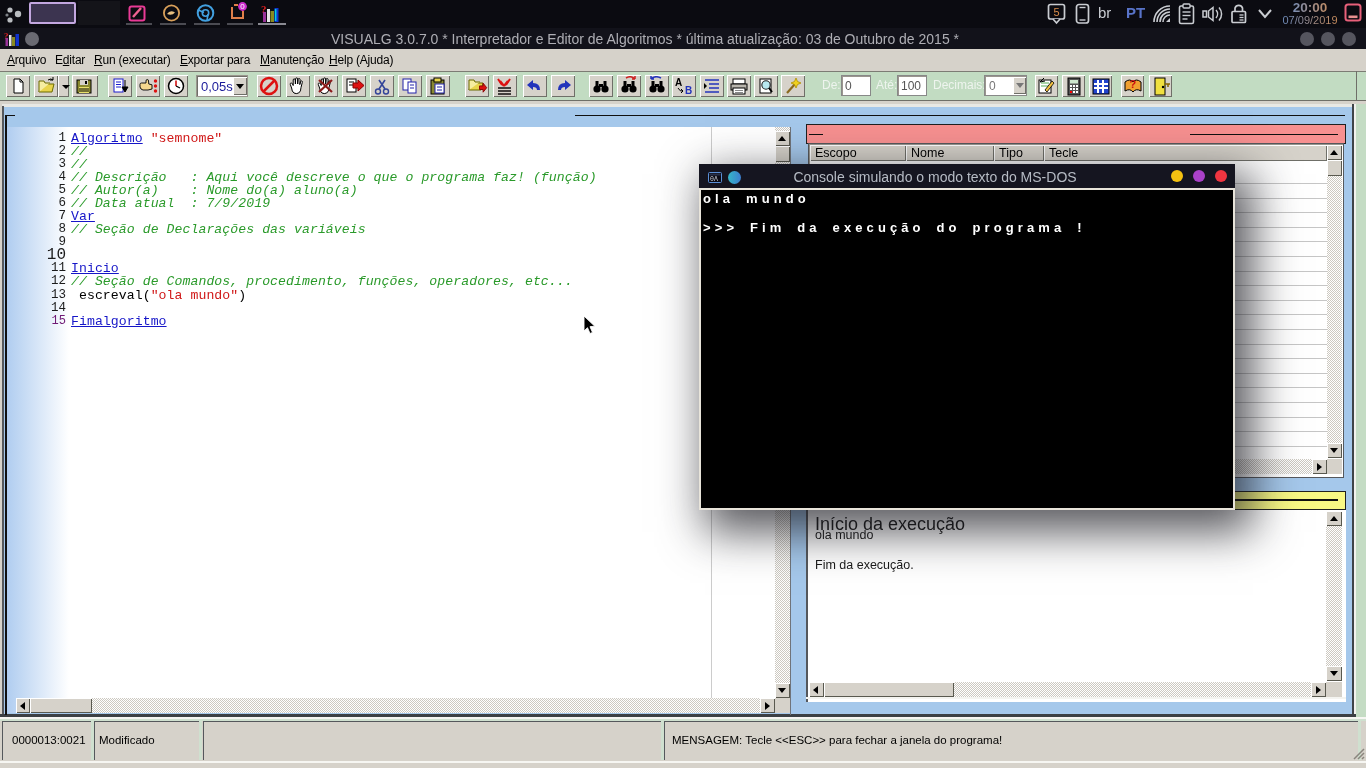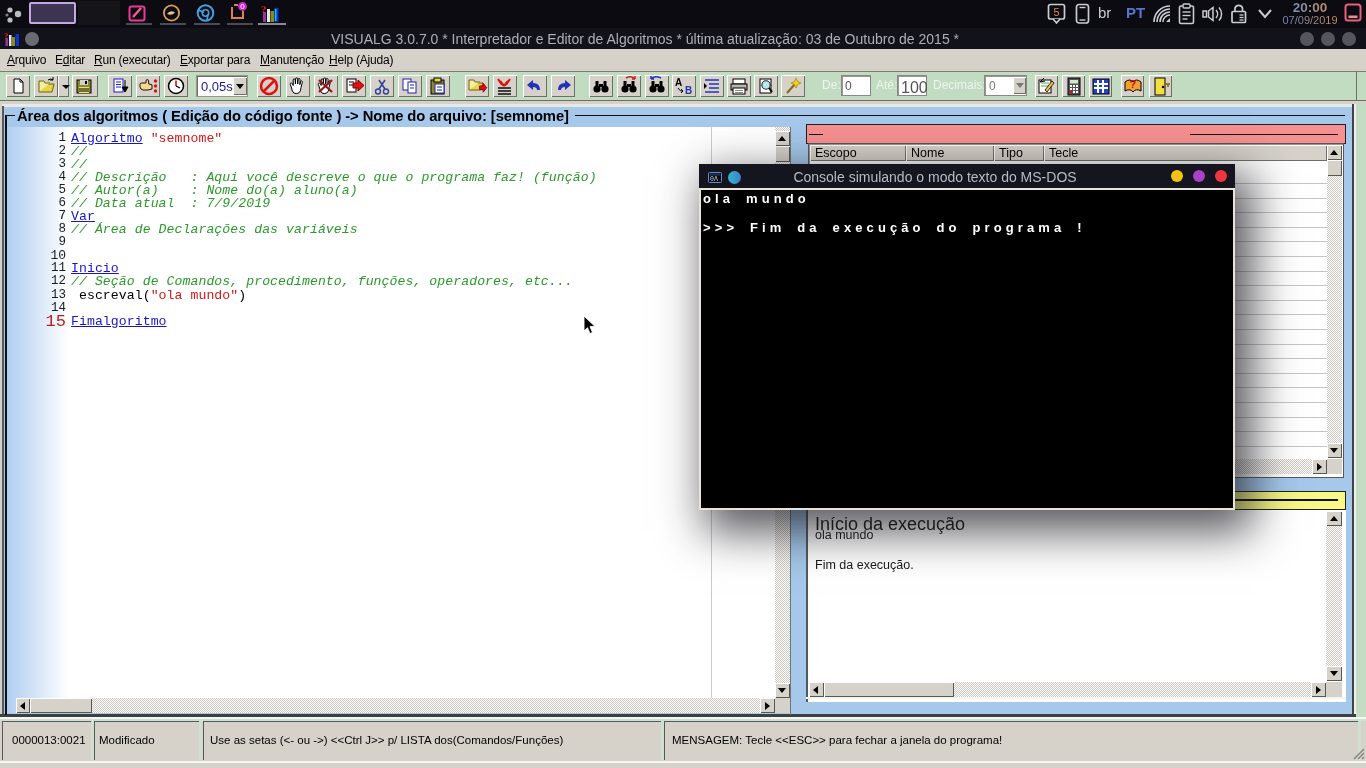--- a/index.html
+++ b/index.html
@@ -334,21 +334,21 @@
         <line x1="5" y1="17" x2="13" y2="8" stroke="#8a6a20" stroke-width="2.2"></line>
         <path d="M14 2 L15.5 5.5 L19 7 L15.5 8.5 L14 12 L12.5 8.5 L9 7 L12.5 5.5 Z" fill="#f0d020" stroke="#b09000" stroke-width="0.8"></path>
       </svg>
     </div>
 <div class="abs" style="left:822px;top:10px;font-size:12px;color:#eef4ee;">De:</div>
 <div class="abs" style="left:841px;top:7px;width:30px;height:21px;background:#fff;border:1px solid #888;box-shadow:inset 1px 1px 0 #9a968e;">
       <span style="position:absolute;left:3px;top:3px;font-size:12px;color:#555;">0</span>
     </div>
 <div class="abs" style="left:876px;top:10px;font-size:12px;color:#eef4ee;">Até:</div>
 <div class="abs" style="left:897px;top:7px;width:30px;height:21px;background:#fff;border:1px solid #888;box-shadow:inset 1px 1px 0 #9a968e;">
-      <span style="position:absolute;left:3px;top:3px;font-size:16px;color:#555;">100</span>
+      <span style="position:absolute;left:3px;top:3px;font-size:12px;color:#555;">100</span>
     </div>
 <div class="abs" style="left:933px;top:10px;font-size:12px;color:#eef4ee;">Decimais:</div>
 <div class="abs" style="left:984px;top:7px;width:43px;height:21px;background:#fff;border:1px solid #888;box-shadow:inset 1px 1px 0 #9a968e;">
 <span style="position:absolute;left:4px;top:3px;font-size:12px;color:#777;">0</span>
 <div class="abs" style="left:28px;top:1px;width:13px;height:17px;background:#d6d2ca;box-shadow:inset 1px 1px 0 #fff,inset -1px -1px 0 #6f6f68;">
         <div class="tri-d" style="left:2.5px;top:6px;border-top-color:#777;"></div>
       </div>
     </div>
 <div class="btn tbtn" style="left:1035px;width:23px;">
       <svg width="22" height="20" style="position:absolute;left:1px;top:1px;">
@@ -400,52 +400,51 @@
 <div class="abs" style="left:0;top:104px;width:1366px;height:613px;background:#a5c8eb;">
 <div class="abs" style="left:0;top:0;width:1366px;height:3px;background:#e8e8e4;"></div>
 <div class="abs" style="left:0;top:0;width:2px;height:613px;background:#d6d2ca;"></div>
 <div class="abs" style="left:2px;top:2px;width:2px;height:611px;background:#55585c;"></div>
 <div class="abs" style="left:1352px;top:0;width:2px;height:613px;background:#404448;"></div>
 <div class="abs" style="left:1354px;top:0;width:2px;height:613px;background:#f2f2ee;"></div>
 <div class="abs" style="left:1356px;top:0;width:10px;height:613px;background:#c4dcc4;"></div>
 <div class="abs" style="left:0;top:610px;width:1356px;height:3px;background:#3c4044;"></div>
 <div class="abs" style="left:5px;top:10.5px;width:10px;height:1.5px;background:#101010;"></div>
 <div class="abs" style="left:575px;top:10.5px;width:770px;height:1.5px;background:#101010;"></div>
-<div class="abs" style="left:17px;top:3.5px;font-size:14.8px;font-weight:bold;color:#000;letter-spacing:-0.1px;">Área dos algoritmos ( Edição do código fonte ) -&gt; Nome do arquivo: [semnome]</div>
 <div class="abs" style="left:5px;top:11px;width:1.5px;height:600px;background:#101010;"></div>
 <div class="abs" style="left:790px;top:23px;width:1px;height:588px;background:#70747a;"></div>
 <div class="abs" style="left:6.5px;top:23px;width:768.5px;height:586px;background:#fff;"></div>
 <div class="abs" style="left:6.5px;top:23px;width:62px;height:586px;background:linear-gradient(90deg,#b0cdf0,#ffffff);"></div>
 <div class="abs" style="left:711px;top:23px;width:1px;height:571px;background:#cccccc;"></div>
 <div class="abs mono" style="left:0;top:28.0px;width:66px;text-align:right;font-size:12.5px;line-height:13px;color:#1c1c1c;">1</div>
 <div class="abs mono" style="left:71px;top:28.0px;font-size:13.2px;line-height:13px;white-space:pre;letter-spacing:0.05px;"><span style="color:#1616c8;text-decoration:underline;">Algoritmo</span><span style="color:#000;"> </span><span style="color:#d01818;">"semnome"</span></div>
 <div class="abs mono" style="left:0;top:41.0px;width:66px;text-align:right;font-size:12.5px;line-height:13px;color:#1c1c1c;">2</div>
 <div class="abs mono" style="left:71px;top:41.0px;font-size:13.2px;line-height:13px;white-space:pre;letter-spacing:0.05px;"><span style="color:#2a9a2a;font-style:italic;">//</span></div>
 <div class="abs mono" style="left:0;top:54.1px;width:66px;text-align:right;font-size:12.5px;line-height:13px;color:#1c1c1c;">3</div>
 <div class="abs mono" style="left:71px;top:54.1px;font-size:13.2px;line-height:13px;white-space:pre;letter-spacing:0.05px;"><span style="color:#2a9a2a;font-style:italic;">//</span></div>
 <div class="abs mono" style="left:0;top:67.1px;width:66px;text-align:right;font-size:12.5px;line-height:13px;color:#1c1c1c;">4</div>
 <div class="abs mono" style="left:71px;top:67.1px;font-size:13.2px;line-height:13px;white-space:pre;letter-spacing:0.05px;"><span style="color:#2a9a2a;font-style:italic;">// Descrição   : Aqui você descreve o que o programa faz! (função)</span></div>
 <div class="abs mono" style="left:0;top:80.2px;width:66px;text-align:right;font-size:12.5px;line-height:13px;color:#1c1c1c;">5</div>
 <div class="abs mono" style="left:71px;top:80.2px;font-size:13.2px;line-height:13px;white-space:pre;letter-spacing:0.05px;"><span style="color:#2a9a2a;font-style:italic;">// Autor(a)    : Nome do(a) aluno(a)</span></div>
 <div class="abs mono" style="left:0;top:93.2px;width:66px;text-align:right;font-size:12.5px;line-height:13px;color:#1c1c1c;">6</div>
 <div class="abs mono" style="left:71px;top:93.2px;font-size:13.2px;line-height:13px;white-space:pre;letter-spacing:0.05px;"><span style="color:#2a9a2a;font-style:italic;">// Data atual  : 7/9/2019</span></div>
 <div class="abs mono" style="left:0;top:106.2px;width:66px;text-align:right;font-size:12.5px;line-height:13px;color:#1c1c1c;">7</div>
 <div class="abs mono" style="left:71px;top:106.2px;font-size:13.2px;line-height:13px;white-space:pre;letter-spacing:0.05px;"><span style="color:#1616c8;text-decoration:underline;">Var</span></div>
 <div class="abs mono" style="left:0;top:119.3px;width:66px;text-align:right;font-size:12.5px;line-height:13px;color:#1c1c1c;">8</div>
-<div class="abs mono" style="left:71px;top:119.3px;font-size:13.2px;line-height:13px;white-space:pre;letter-spacing:0.05px;"><span style="color:#2a9a2a;font-style:italic;">// Área de Declarações das variáveis</span></div>
+<div class="abs mono" style="left:71px;top:119.3px;font-size:13.2px;line-height:13px;white-space:pre;letter-spacing:0.05px;"><span style="color:#2a9a2a;font-style:italic;">// Seção de Declarações das variáveis</span></div>
 <div class="abs mono" style="left:0;top:132.3px;width:66px;text-align:right;font-size:12.5px;line-height:13px;color:#1c1c1c;">9</div>
-<div class="abs mono" style="left:0;top:145.4px;width:66px;text-align:right;font-size:13px;line-height:13px;color:#1c1c1c;">10</div>
+<div class="abs mono" style="left:0;top:145.4px;width:66px;text-align:right;font-size:16px;line-height:13px;color:#1c1c1c;">10</div>
 <div class="abs mono" style="left:0;top:158.4px;width:66px;text-align:right;font-size:12.5px;line-height:13px;color:#1c1c1c;">11</div>
 <div class="abs mono" style="left:71px;top:158.4px;font-size:13.2px;line-height:13px;white-space:pre;letter-spacing:0.05px;"><span style="color:#1616c8;text-decoration:underline;">Inicio</span></div>
 <div class="abs mono" style="left:0;top:171.4px;width:66px;text-align:right;font-size:12.5px;line-height:13px;color:#1c1c1c;">12</div>
 <div class="abs mono" style="left:71px;top:171.4px;font-size:13.2px;line-height:13px;white-space:pre;letter-spacing:0.05px;"><span style="color:#2a9a2a;font-style:italic;">// Seção de Comandos, procedimento, funções, operadores, etc...</span></div>
 <div class="abs mono" style="left:0;top:184.5px;width:66px;text-align:right;font-size:12.5px;line-height:13px;color:#1c1c1c;">13</div>
 <div class="abs mono" style="left:71px;top:184.5px;font-size:13.2px;line-height:13px;white-space:pre;letter-spacing:0.05px;"><span style="color:#000;text-align:right;"> escreval(</span><span style="color:#d01818;">"ola mundo"</span><span style="color:#000;">)</span></div>
 <div class="abs mono" style="left:0;top:197.5px;width:66px;text-align:right;font-size:12.5px;line-height:13px;color:#1c1c1c;">14</div>
-<div class="abs mono" style="left:0;top:210.6px;width:66px;text-align:right;font-size:17px;line-height:13px;color:#b91c1c;">15</div>
+<div class="abs mono" style="left:0;top:210.6px;width:66px;text-align:right;font-size:12px;line-height:13px;color:#701a75;">15</div>
 <div class="abs mono" style="left:71px;top:210.6px;font-size:13.2px;line-height:13px;white-space:pre;letter-spacing:0.05px;"><span style="color:#1616c8;text-decoration:underline;">Fimalgoritmo</span></div>
 <div class="abs track" style="left:775px;top:23px;width:15px;height:571px;"></div>
 <div class="sb abs" style="left:775px;top:27px;width:15px;height:15px;">
       <div class="tri-u" style="left:3px;top:5px;"></div>
     </div>
 <div class="sb abs" style="left:775px;top:42px;width:15px;height:16px;"></div>
 <div class="sb abs" style="left:775px;top:579px;width:15px;height:15px;">
       <div class="tri-d" style="left:3px;top:5px;"></div>
     </div>
 <div class="abs track" style="left:16px;top:594px;width:759px;height:15px;"></div>
@@ -559,18 +558,17 @@
 <div class="abs" style="left:2px;top:4px;width:89px;height:39px;background:#d6d2ca;border-left:1px solid #55585c;border-top:1px solid #55585c;"></div>
 <div class="abs" style="left:91px;top:4px;width:3px;height:39px;background:#cfe0cf;"></div>
 <div class="abs" style="left:94px;top:4px;width:105px;height:39px;background:#d6d2ca;border-left:1px solid #55585c;border-top:1px solid #55585c;"></div>
 <div class="abs" style="left:199px;top:4px;width:3px;height:39px;background:#cfe0cf;"></div>
 <div class="abs" style="left:203px;top:4px;width:458px;height:39px;background:#d6d2ca;border-left:1px solid #55585c;border-top:1px solid #55585c;"></div>
 <div class="abs" style="left:661px;top:4px;width:3px;height:39px;background:#cfe0cf;"></div>
 <div class="abs" style="left:664px;top:4px;width:694px;height:39px;background:#d6d2ca;border-left:1px solid #55585c;border-top:1px solid #55585c;"></div>
 <div class="abs" style="left:1358px;top:4px;width:3px;height:39px;background:#cfe0cf;"></div>
 <div class="abs" style="left:12px;top:17px;font-size:11.5px;color:#000;">0000013:0021</div>
 <div class="abs" style="left:99px;top:17px;font-size:11.5px;color:#000;">Modificado</div>
-<div class="abs" style="left:210px;top:17px;font-size:11.5px;color:#000;">Use as setas (&lt;- ou -&gt;) &lt;&lt;Ctrl J&gt;&gt; p/ LISTA dos(Comandos/Funções)</div>
 <div class="abs" style="left:672px;top:17px;font-size:11.5px;color:#000;">MENSAGEM: Tecle &lt;&lt;ESC&gt;&gt; para fechar a janela do programa!</div>
 <div class="abs" style="left:0;top:44px;width:1366px;height:1.5px;background:#f6f6f2;"></div>
 <svg class="abs" style="left:1352px;top:30px;" width="13" height="13">
       <path d="M12 2 L2 12 M12 6 L6 12 M12 10 L10 12" stroke="#8a867e" stroke-width="1.5"></path>
     </svg>
 </div>
 </body></html>

